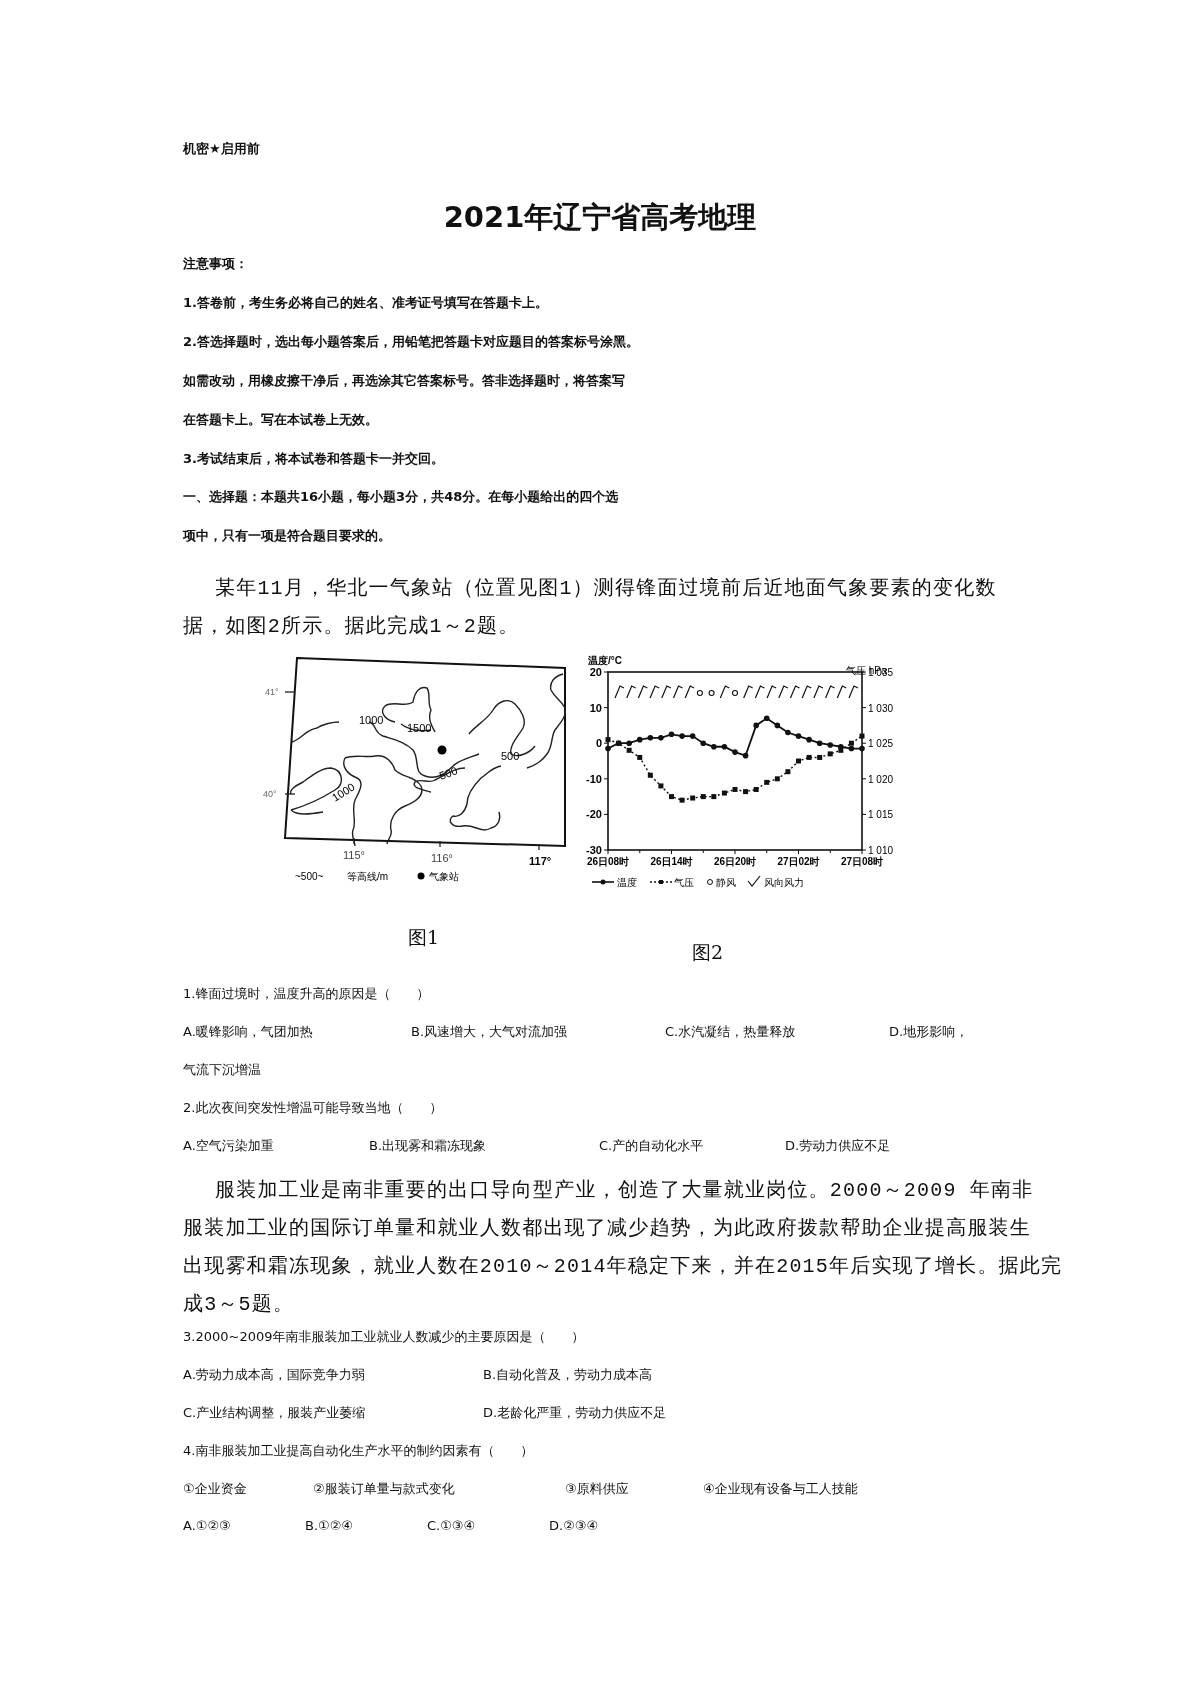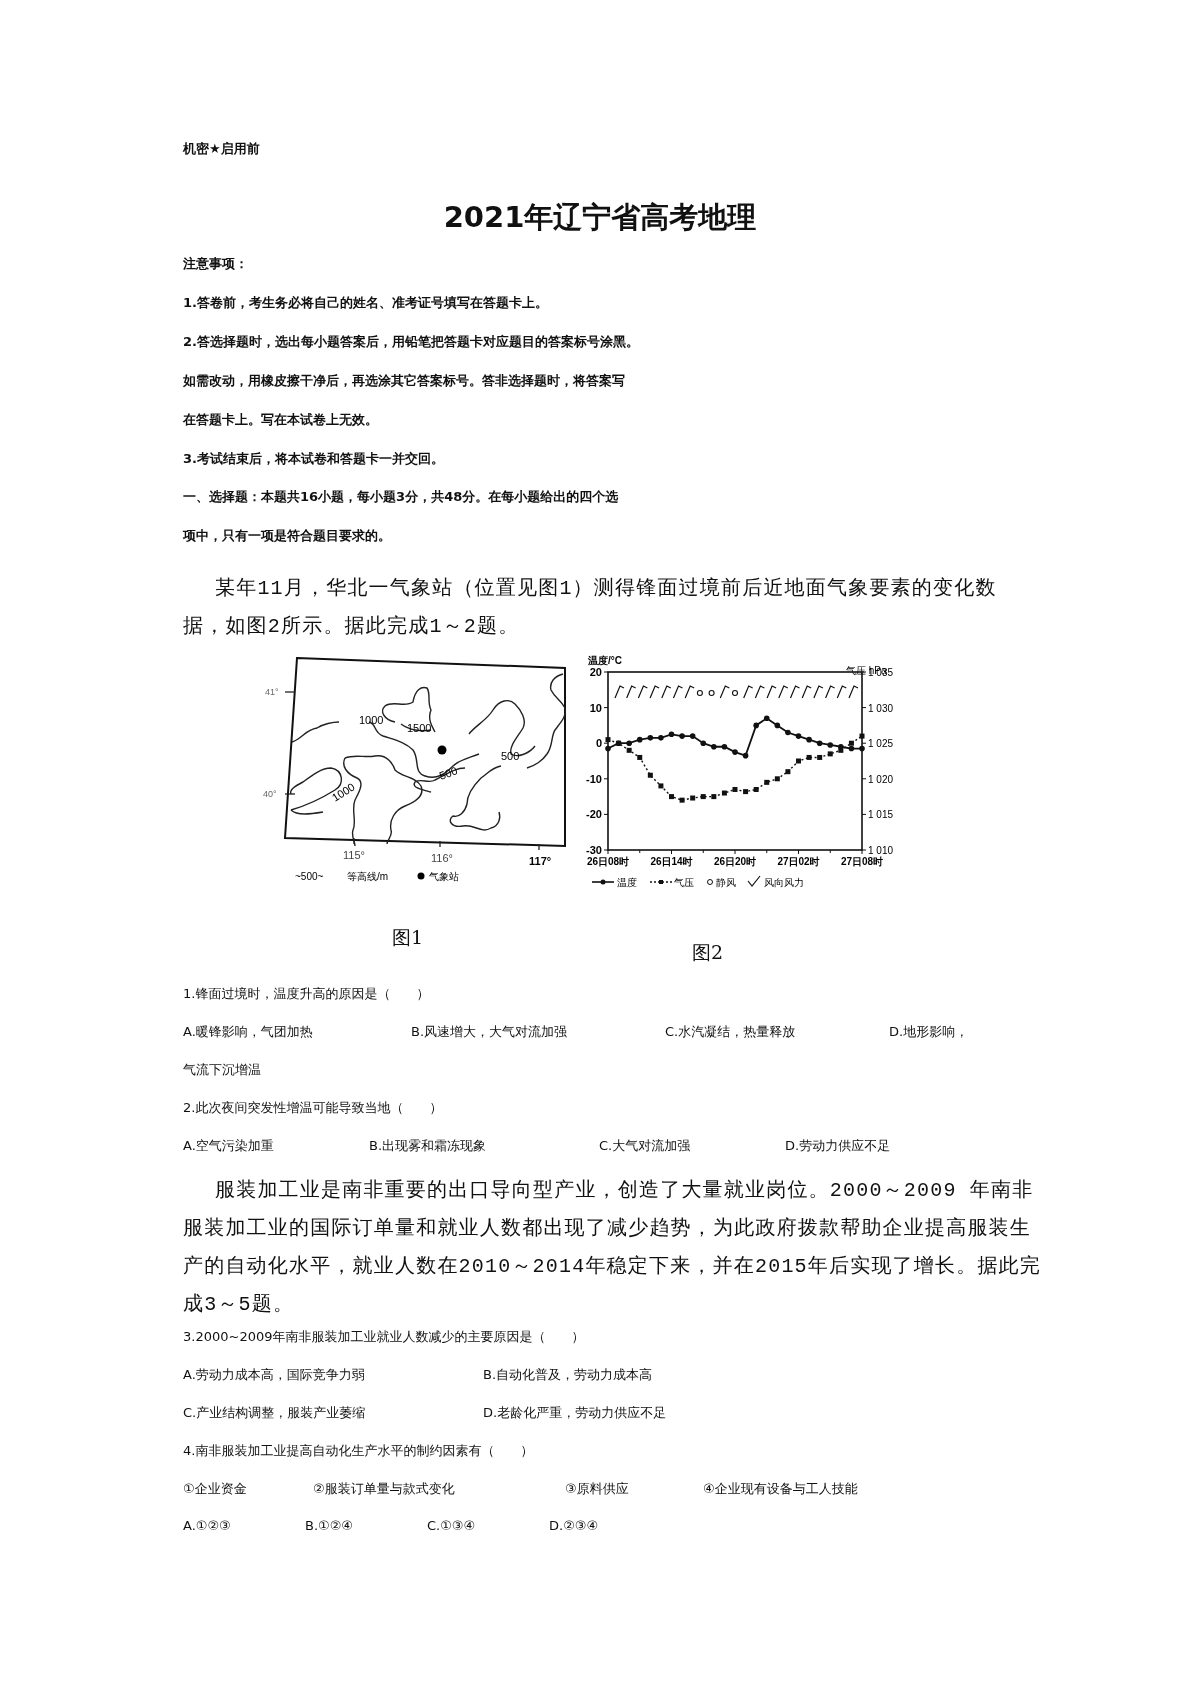--- a/index.html
+++ b/index.html
@@ -68,21 +68,21 @@
       <text x="8" y="147" font-size="9" fill="#666">40°</text>
       <text x="88" y="209" font-size="11" fill="#444">115°</text>
       <text x="176" y="212" font-size="11" fill="#444">116°</text>
       <text x="274" y="215" font-size="11" font-weight="bold">117°</text>
       <text x="40" y="230" font-size="10">~500~</text>
       <text x="92" y="230" font-size="10">等高线/m</text>
       <circle cx="166" cy="226" r="3.5" fill="#000"></circle>
       <text x="174" y="230" font-size="10">气象站</text>
     </svg>
   </div>
-  <div class="caption" style="left:392px; top:925px;">图1</div>
+  <div class="caption" style="left:408px; top:925px;">图1</div>
 
   <div class="fig" style="left:570px; top:650px; width:360px; height:240px;">
     <svg id="chart2" width="360" height="240" viewBox="0 0 360 240">
       <text x="18" y="14" font-size="10" font-weight="bold">温度/°C</text>
       <text x="276" y="24" font-size="10">气压 hPa</text>
       <g id="axes">
           <rect x="38" y="22" width="254" height="178" fill="none" stroke="#111" stroke-width="1.6"></rect>
           <line x1="34" y1="22" x2="38" y2="22" stroke="#111"></line>
           <text x="32" y="26" font-size="11" font-weight="bold" text-anchor="end">20</text>
           <line x1="34" y1="57.599999999999994" x2="38" y2="57.599999999999994" stroke="#111"></line>
@@ -216,26 +216,26 @@
   <div class="caption" style="left:692px; top:940px;">图2</div>
 
   <div class="line fs20" style="top:985px;">1.锋面过境时，温度升高的原因是（　　）</div>
   <div class="line fs20" style="top:1023px;">
     <span class="opt" style="width:228px;">A.暖锋影响，气团加热</span><span class="opt" style="width:254px;">B.风速增大，大气对流加强</span><span class="opt" style="width:224px;">C.水汽凝结，热量释放</span><span class="opt">D.地形影响，</span>
   </div>
   <div class="line fs20" style="top:1061px;">气流下沉增温</div>
 
   <div class="line fs20" style="top:1099px;">2.此次夜间突发性增温可能导致当地（　　）</div>
   <div class="line fs20" style="top:1137px;">
-    <span class="opt" style="width:186px;">A.空气污染加重</span><span class="opt" style="width:230px;">B.出现雾和霜冻现象</span><span class="opt" style="width:186px;">C.大气对流加强</span><span class="opt">D.劳动力供应不足</span>
+    <span class="opt" style="width:186px;">A.空气污染加重</span><span class="opt" style="width:230px;">B.出现雾和霜冻现象</span><span class="opt" style="width:186px;">C.产的自动化水平</span><span class="opt">D.劳动力供应不足</span>
   </div>
 
   <div class="line serif" style="top:1176px; left:215px;">服装加工业是南非重要的出口导向型产业，创造了大量就业岗位。2000～2009 年南非</div>
   <div class="line serif" style="top:1214px;">服装加工业的国际订单量和就业人数都出现了减少趋势，为此政府拨款帮助企业提高服装生</div>
-  <div class="line serif" style="top:1252px;">产的自动化水平，就业人数在2010～2014年稳定下来，并在2015年后实现了增长。据此完</div>
+  <div class="line serif" style="top:1252px;">出现雾和霜冻现象，就业人数在2010～2014年稳定下来，并在2015年后实现了增长。据此完</div>
   <div class="line serif" style="top:1290px;">成3～5题。</div>
 
   <div class="line fs20" style="top:1328px;">3.2000~2009年南非服装加工业就业人数减少的主要原因是（　　）</div>
   <div class="line fs20" style="top:1366px;">
     <span class="opt" style="width:300px;">A.劳动力成本高，国际竞争力弱</span><span class="opt">B.自动化普及，劳动力成本高</span>
   </div>
   <div class="line fs20" style="top:1404px;">
     <span class="opt" style="width:300px;">C.产业结构调整，服装产业萎缩</span><span class="opt">D.老龄化严重，劳动力供应不足</span>
   </div>
 

